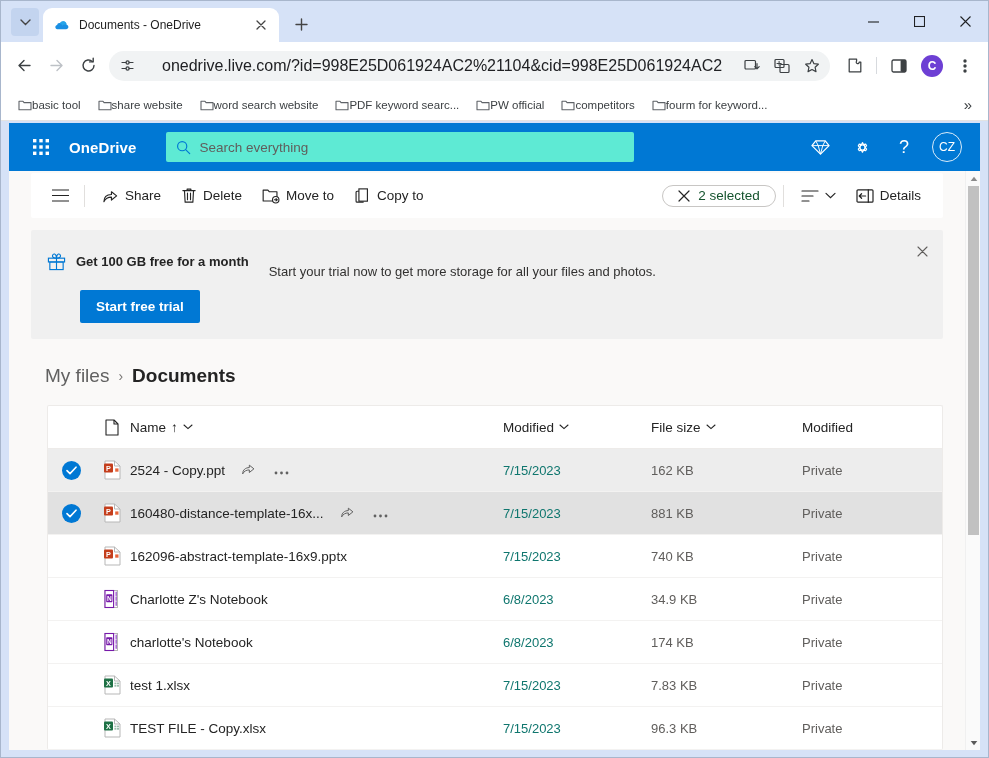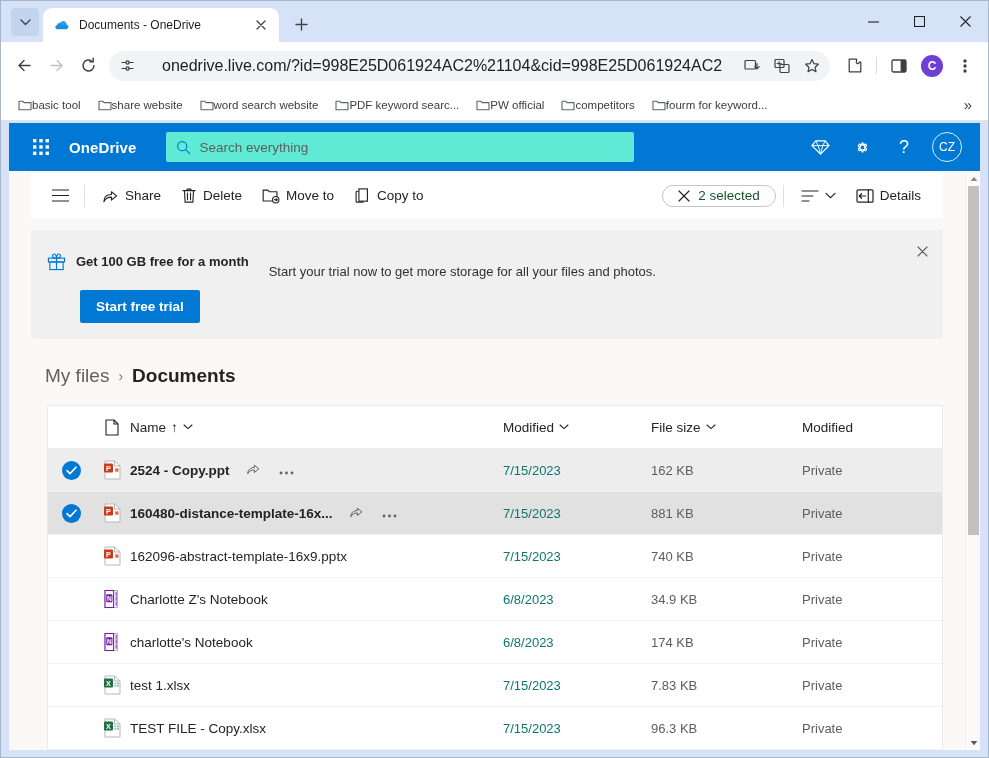--- a/index.html
+++ b/index.html
@@ -196,21 +196,21 @@
     height: 43px; border-bottom: 1px solid #edebe9;
     font-size: 13.5px; color: #242424;
   }
   .c-check { width: 46px; display: flex; align-items: center; justify-content: center; flex: 0 0 46px; }
   .c-icon  { width: 36px; display: flex; align-items: center; justify-content: center; flex: 0 0 36px; }
   .c-name  { flex: 1 1 auto; display: flex; align-items: center; min-width: 0; }
   .c-name-text {
     font-size: 13.5px; color: #242424; white-space: nowrap;
     overflow: hidden; text-overflow: ellipsis; max-width: 224px;
   }
-  .c-name-text.sel { font-weight: bold; text-align: center; }
+  .c-name-text.sel { font-weight: normal; text-align: center; }
   .row-actions { display: flex; align-items: center; gap: 18px; margin-left: 16px; }
   .c-mod   { flex: 0 0 148px; font-size: 13px; color: #0f766e; }
   .c-size  { flex: 0 0 151px; font-size: 13px; color: #605e5c; }
   .c-share { flex: 0 0 140px; font-size: 13px; color: #605e5c; }
   .hdr-row .c-mod, .hdr-row .c-size, .hdr-row .c-share { color: #242424; font-size: 13.5px; }
   .hdr-cell { display: flex; align-items: center; gap: 5px; }
   .row.selected { background: #ededed; }
   .row.selected.alt { background: #e1e1e1; }
   .check-on {
     width: 19px; height: 19px; border-radius: 50%; background: #0078d4;

